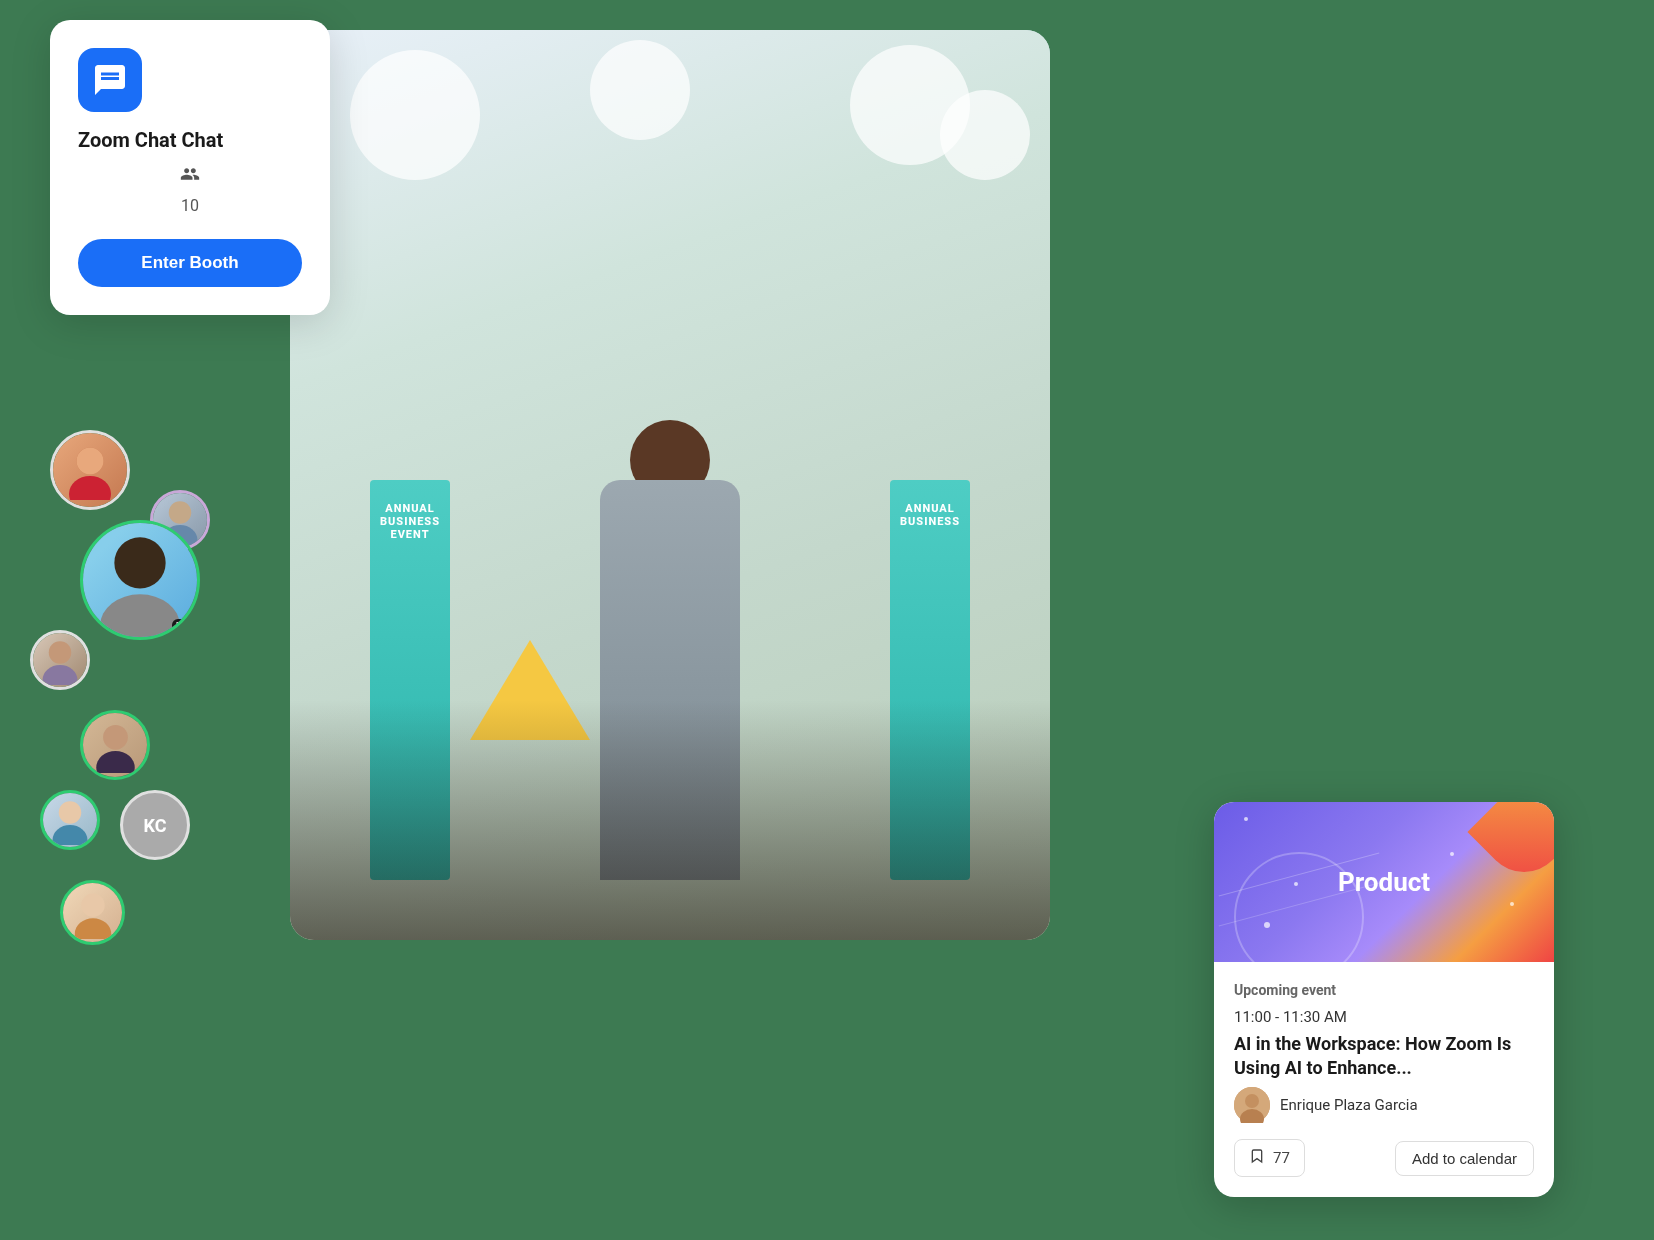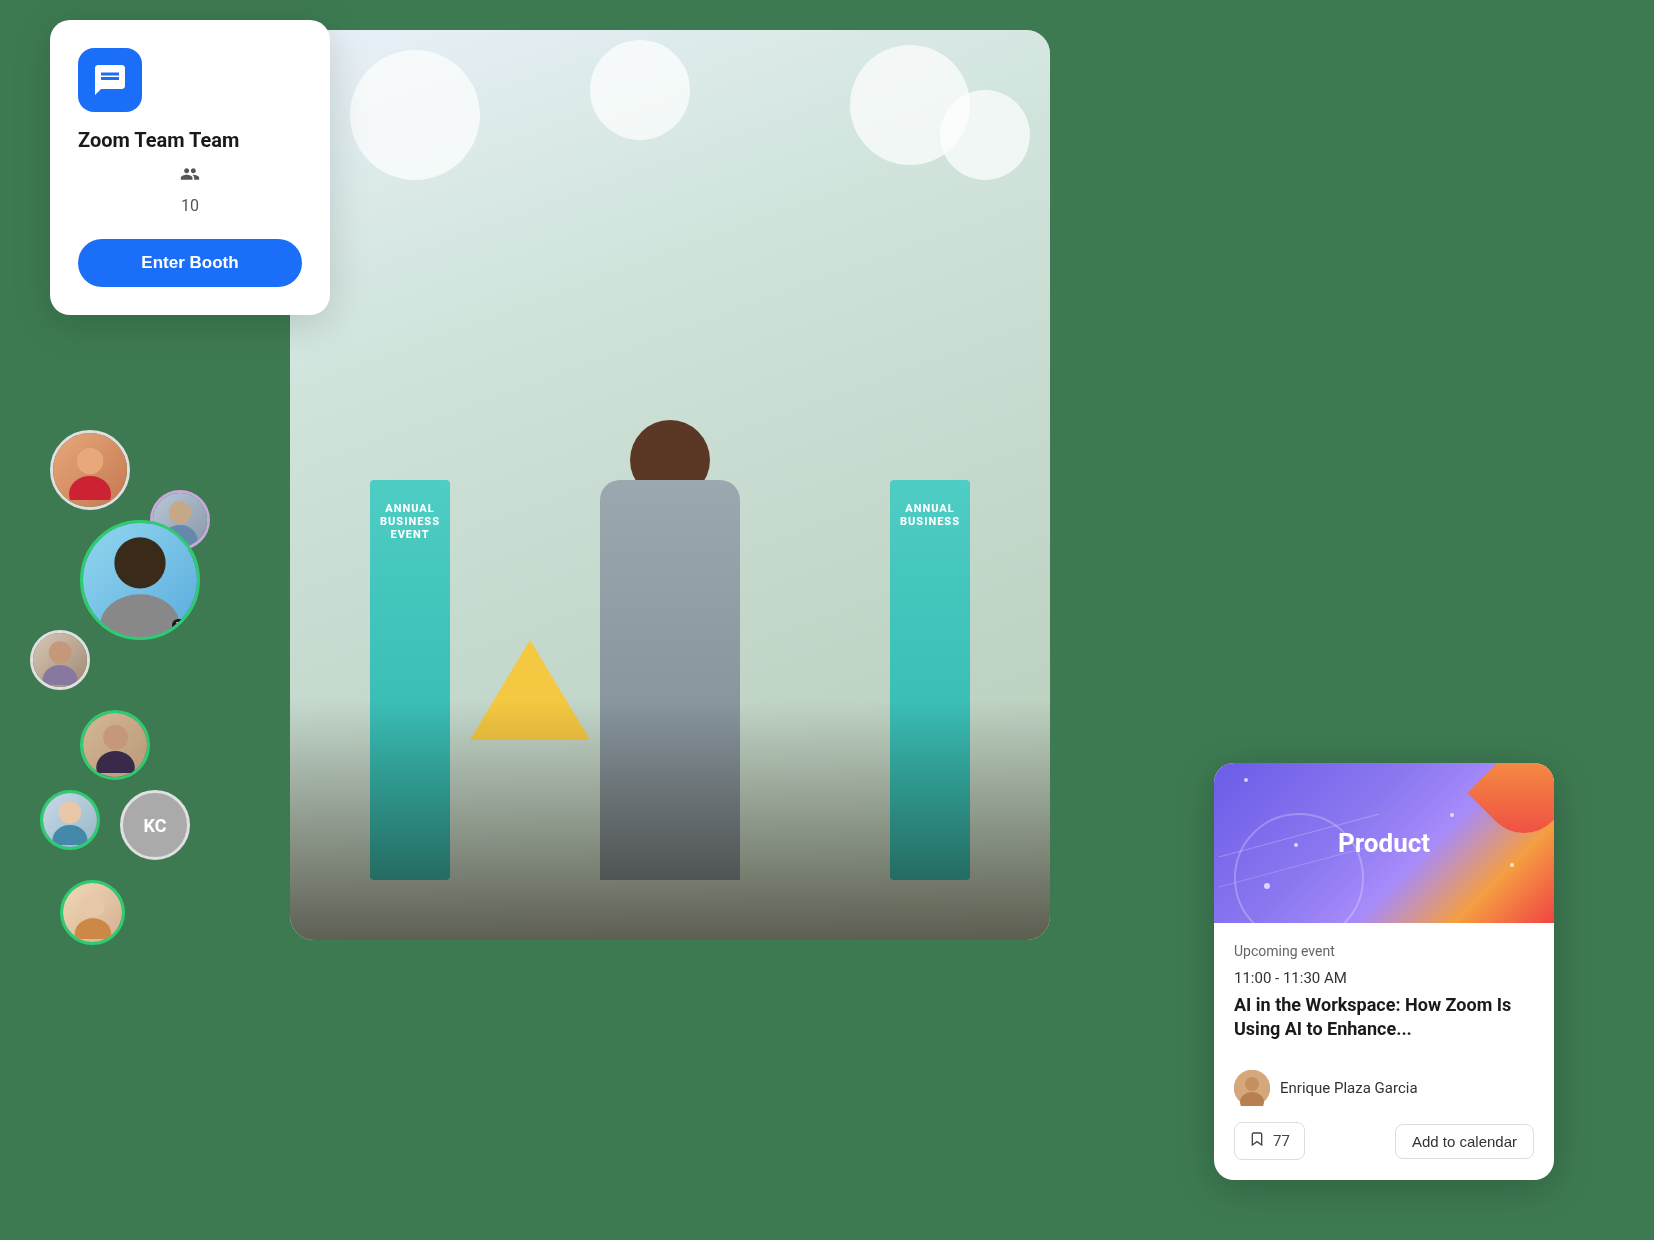--- a/index.html
+++ b/index.html
@@ -177,21 +177,21 @@
       padding: 14px 32px;
       font-size: 17px;
       font-weight: 600;
       cursor: pointer;
       width: 100%;
     }
 
     
     .event-card {
       position: absolute;
-      bottom: 60px;
+      bottom: 43px;
       right: 100px;
       width: 340px;
       background: white;
       border-radius: 20px;
       overflow: hidden;
       box-shadow: 0 8px 40px rgba(0,0,0,0.2);
       z-index: 10;
     }
 
     .event-card-header {
@@ -258,33 +258,34 @@
     }
 
     .event-card-body {
       padding: 20px;
     }
 
     .event-label {
       font-size: 14px;
       color: #666;
       margin-bottom: 10px;
+      font-weight: bold;
     }
 
     .event-time {
       font-size: 15px;
       color: #333;
       margin-bottom: 6px;
     }
 
     .event-title {
       font-size: 18px;
       font-weight: 700;
       color: #1a1a1a;
-      margin-bottom: 30px;
+      margin-bottom: 8px;
       line-height: 1.3;
     }
 
     .event-speaker-row {
       display: flex;
       align-items: center;
       gap: 10px;
       margin-bottom: 16px;
     }
 
@@ -418,21 +419,21 @@
     <div class="audience"></div>
   </div>
 </div>
 
 <div class="booth-card">
   <div class="booth-icon">
     <svg viewBox="0 0 24 24">
       <path d="M20 2H4c-1.1 0-2 .9-2 2v18l4-4h14c1.1 0 2-.9 2-2V4c0-1.1-.9-2-2-2zm-2 10H6v-2h12v2zm0-3H6V7h12v2z"></path>
     </svg>
   </div>
-  <div class="booth-title">Zoom Team Team</div>
+  <div class="booth-title">Zoom Chat Chat</div>
   <div class="booth-attendees">
     <span class="booth-attendees-icon">
       <svg width="20" height="20" viewBox="0 0 24 24" fill="#555">
         <path d="M16 11c1.66 0 2.99-1.34 2.99-3S17.66 5 16 5c-1.66 0-3 1.34-3 3s1.34 3 3 3zm-8 0c1.66 0 2.99-1.34 2.99-3S9.66 5 8 5C6.34 5 5 6.34 5 8s1.34 3 3 3zm0 2c-2.33 0-7 1.17-7 3.5V19h14v-2.5c0-2.33-4.67-3.5-7-3.5zm8 0c-.29 0-.62.02-.97.05 1.16.84 1.97 1.97 1.97 3.45V19h6v-2.5c0-2.33-4.67-3.5-7-3.5z"></path>
       </svg>
     </span>
     <span>10</span>
   </div>
   <button class="enter-booth-btn">Enter Booth</button>
 </div>

